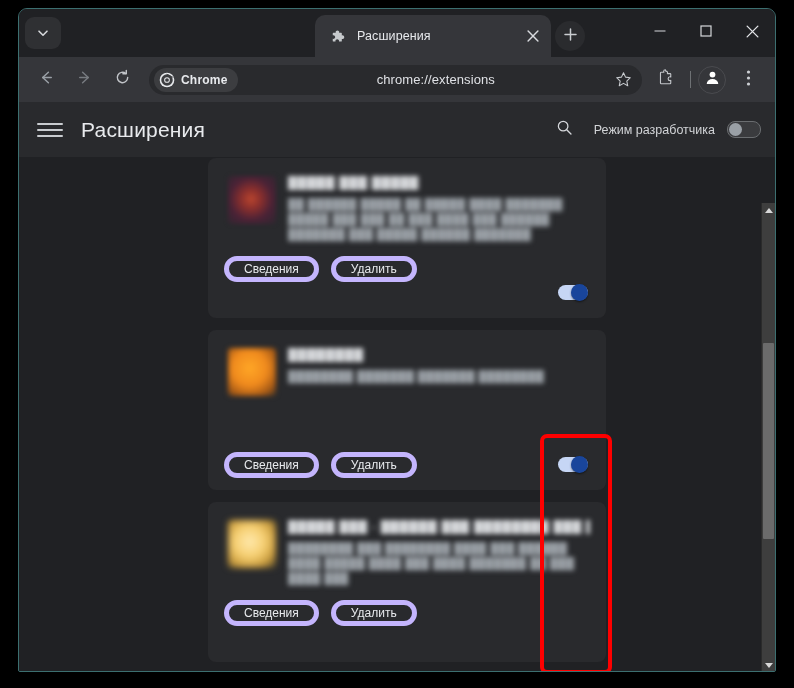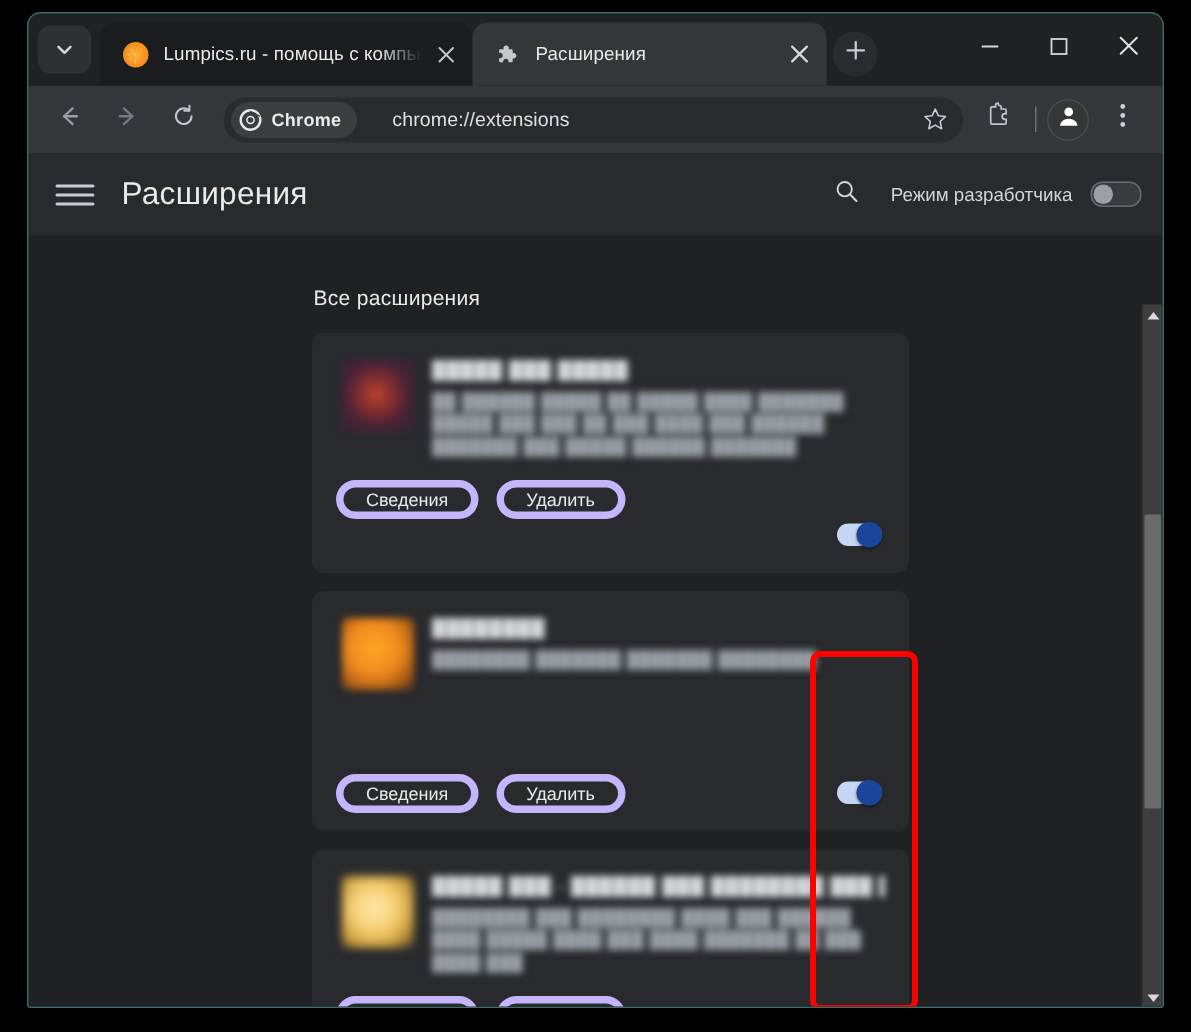--- a/index.html
+++ b/index.html
@@ -157,20 +157,21 @@
     flex: 1 1 auto;
     height: 30px;
     margin: 0 6px 0 8px;
     background: #292a2d;
     border-radius: 16px;
     display: flex;
     align-items: center;
     padding: 0 6px 0 5px;
     box-sizing: border-box;
     min-width: 0;
+    text-align: center;
   }
   .chip {
     display: flex;
     align-items: center;
     background: #3c3d40;
     border-radius: 14px;
     height: 24px;
     padding: 0 10px 0 5px;
     flex: 0 0 auto;
   }
@@ -402,31 +403,20 @@
   <div class="tabstrip">
 
     <div class="tab-search">
       <span>
         <svg width="14" height="14" viewBox="0 0 14 14">
             <path d="M3 5.2 L7 9.2 L11 5.2" fill="none" stroke="#d5d7da" stroke-width="1.6" stroke-linecap="round" stroke-linejoin="round"></path>
           </svg>
       </span>
     </div>
 
-    <div class="tab inactive">
-      <span class="tab-fav">
-        <span class="fav-orange"></span>
-      </span>
-      <span class="tab-title">Lumpics.ru - помощь с компьк</span>
-      <span class="tab-close">
-        <svg width="11" height="11" viewBox="0 0 11 11">
-            <path d="M1 1 L10 10 M10 1 L1 10" stroke="#c4c7ca" stroke-width="1.3" stroke-linecap="round"></path>
-          </svg>
-      </span>
-    </div>
 
     <div class="tab active">
       <span class="tab-fav">
         <svg width="15" height="15" viewBox="0 0 24 24">
             <path d="M10.3 2.2c1.6 0 2.9 1.2 2.9 2.7 0 .4-.1.8-.3 1.1h3.4c.6 0 1 .4 1 1v3.3c.3-.1.6-.2 1-.2 1.6 0 2.9 1.3 2.9 3s-1.3 3-2.9 3c-.4 0-.7-.1-1-.2V19c0 .6-.4 1-1 1h-3.6c.1-.3.2-.7.2-1 0-1.5-1.3-2.7-2.9-2.7S7.1 17.5 7.1 19c0 .3.1.7.2 1H3.8c-.6 0-1-.4-1-1v-3.4c.3.1.7.2 1 .2 1.6 0 2.9-1.3 2.9-3s-1.3-3-2.9-3c-.3 0-.7.1-1 .2V7c0-.6.4-1 1-1h3.9c-.2-.3-.3-.7-.3-1.1 0-1.5 1.3-2.7 2.9-2.7z" fill="#c6c9cc"></path>
           </svg>
       </span>
       <span class="tab-title">Расширения</span>
       <span class="tab-close">
         <svg width="12" height="12" viewBox="0 0 11 11">
@@ -561,21 +551,20 @@
             </svg>
         </span>
       </div>
       <div class="devmode-label">Режим разработчика</div>
       <div class="switch">
         <span class="knob"></span>
       </div>
     </div>
 
     <div class="ext-body">
-      <div class="section-title">Все расширения</div>
 
       <div class="cards">
 
         <div class="card c1">
           <div class="card-top">
             <div class="ext-icon icon-red"></div>
             <div class="card-text">
               <div class="ext-name">█████ ███ █████</div>
               <div class="ext-desc">██ ██████ █████ ██ █████ ████ ███████ █████ ███ ███ ██ ███ ████ ███ ██████ ███████ ███ █████ ██████ ███████</div>
             </div>

